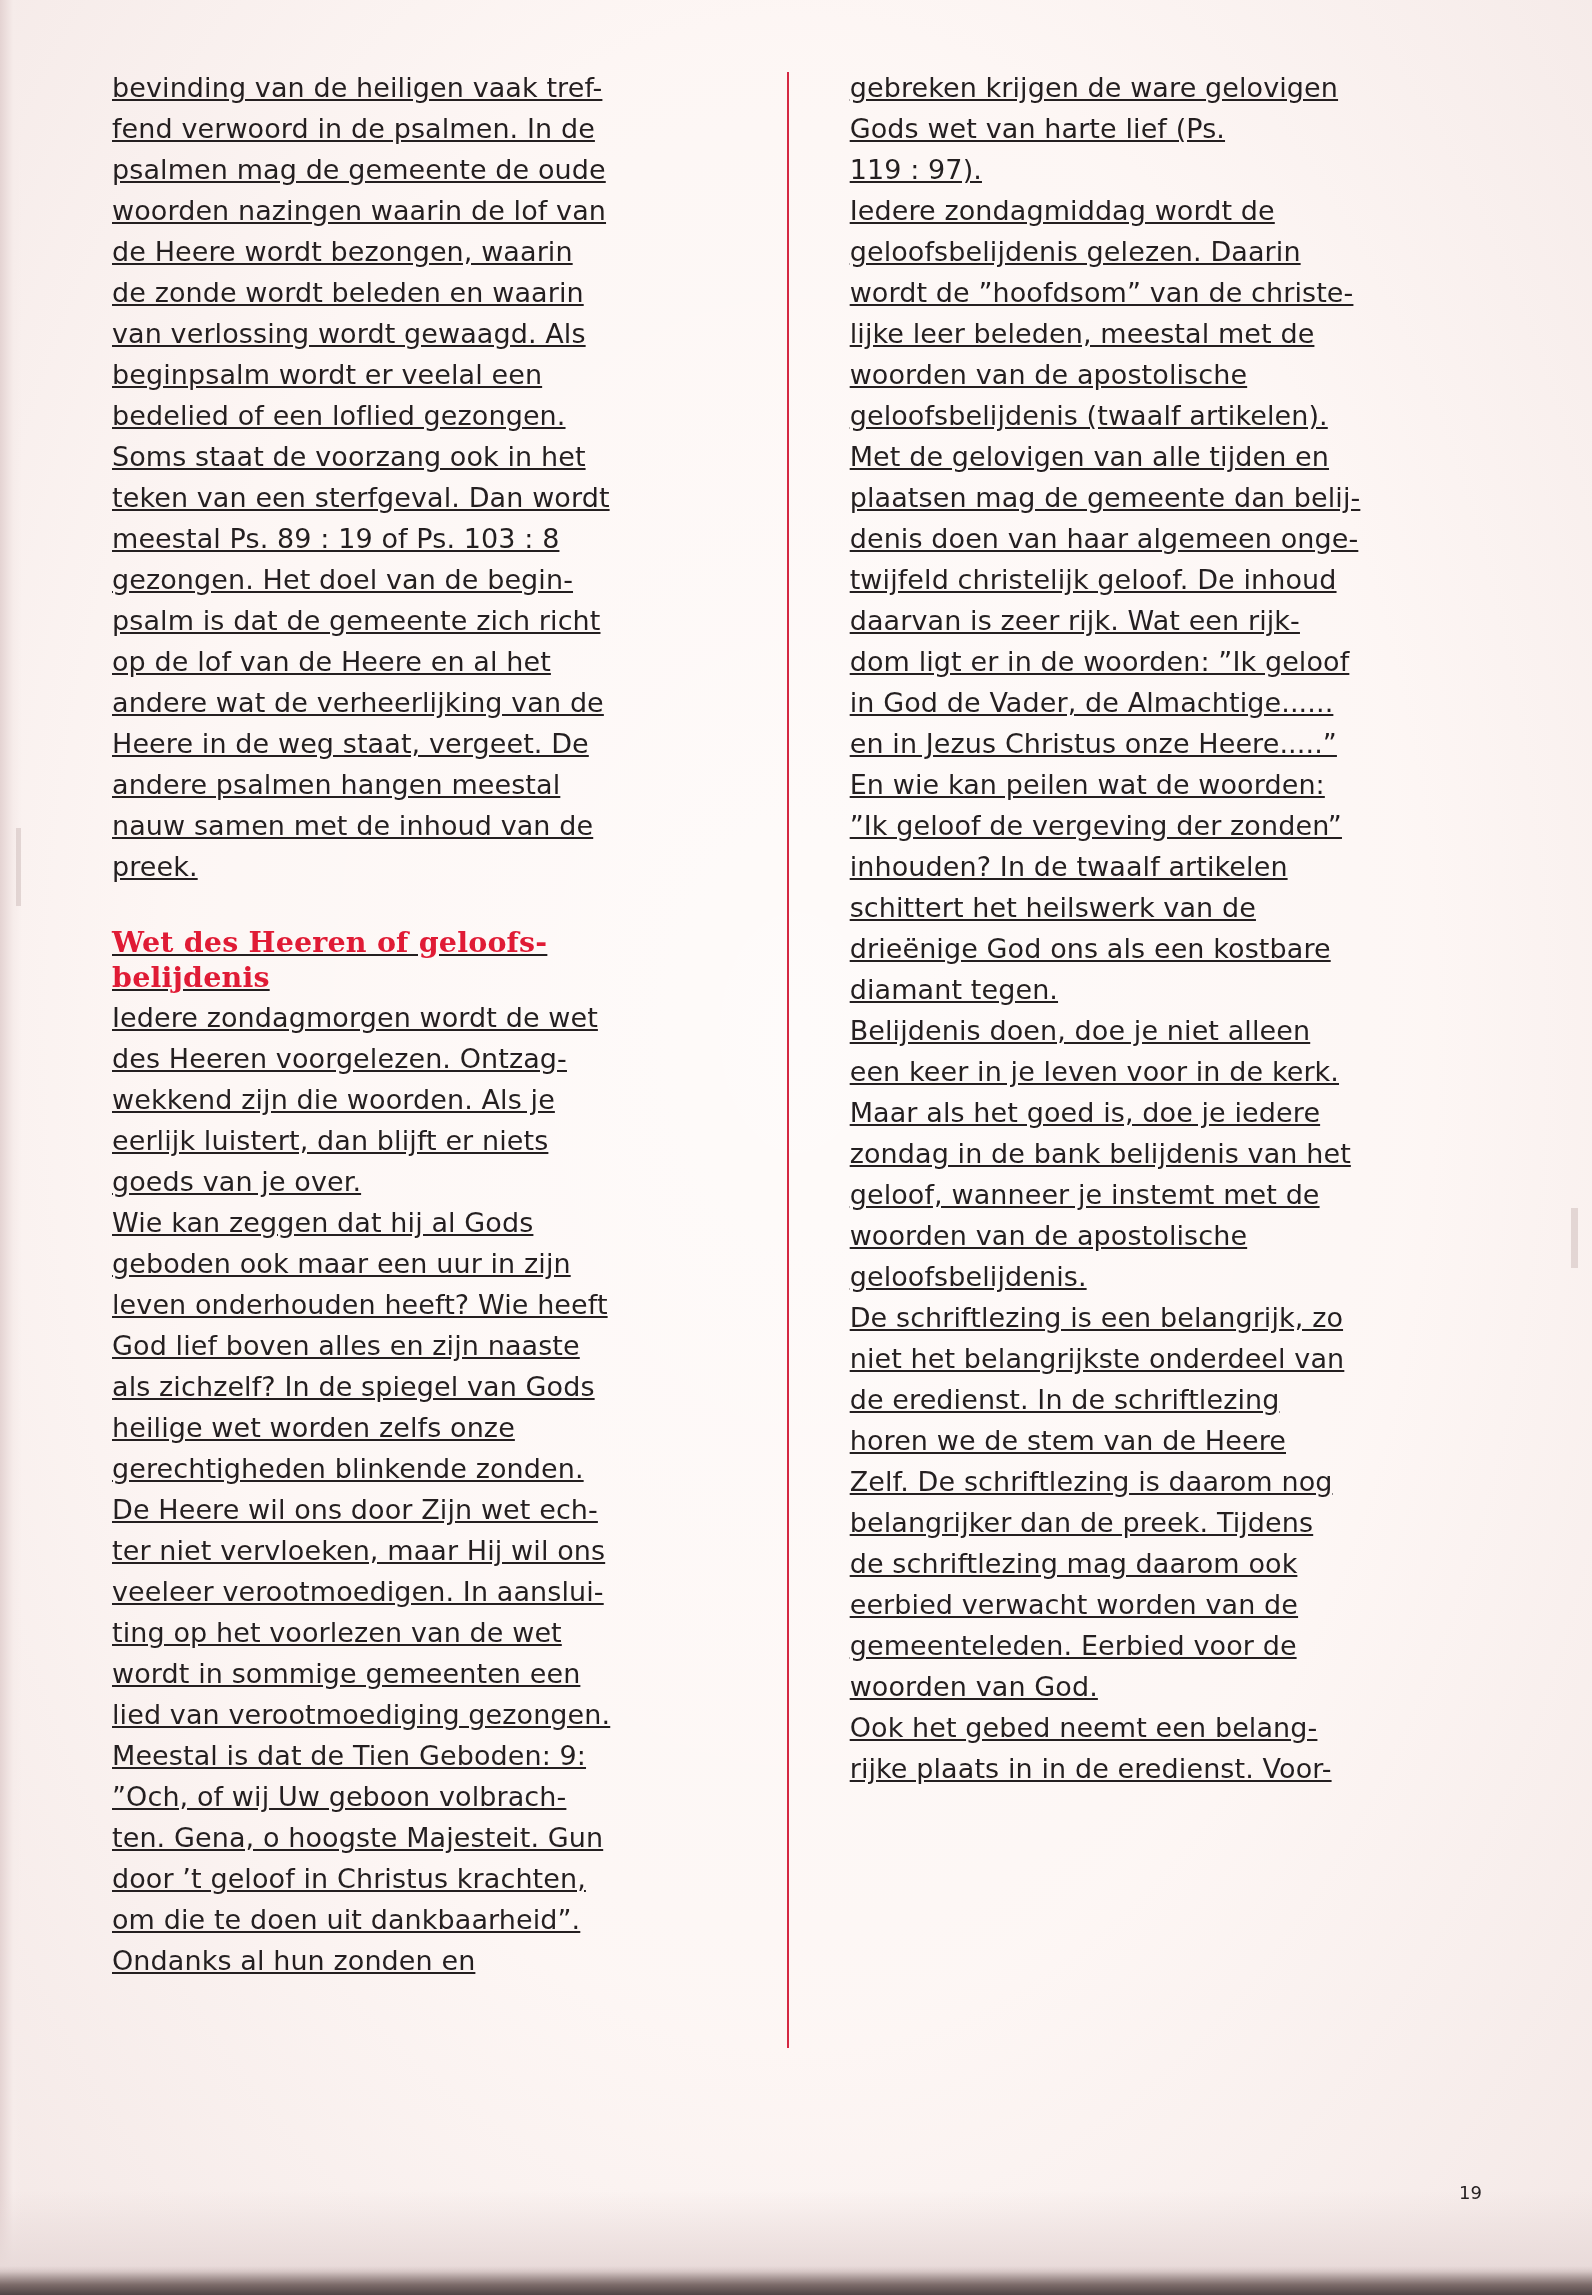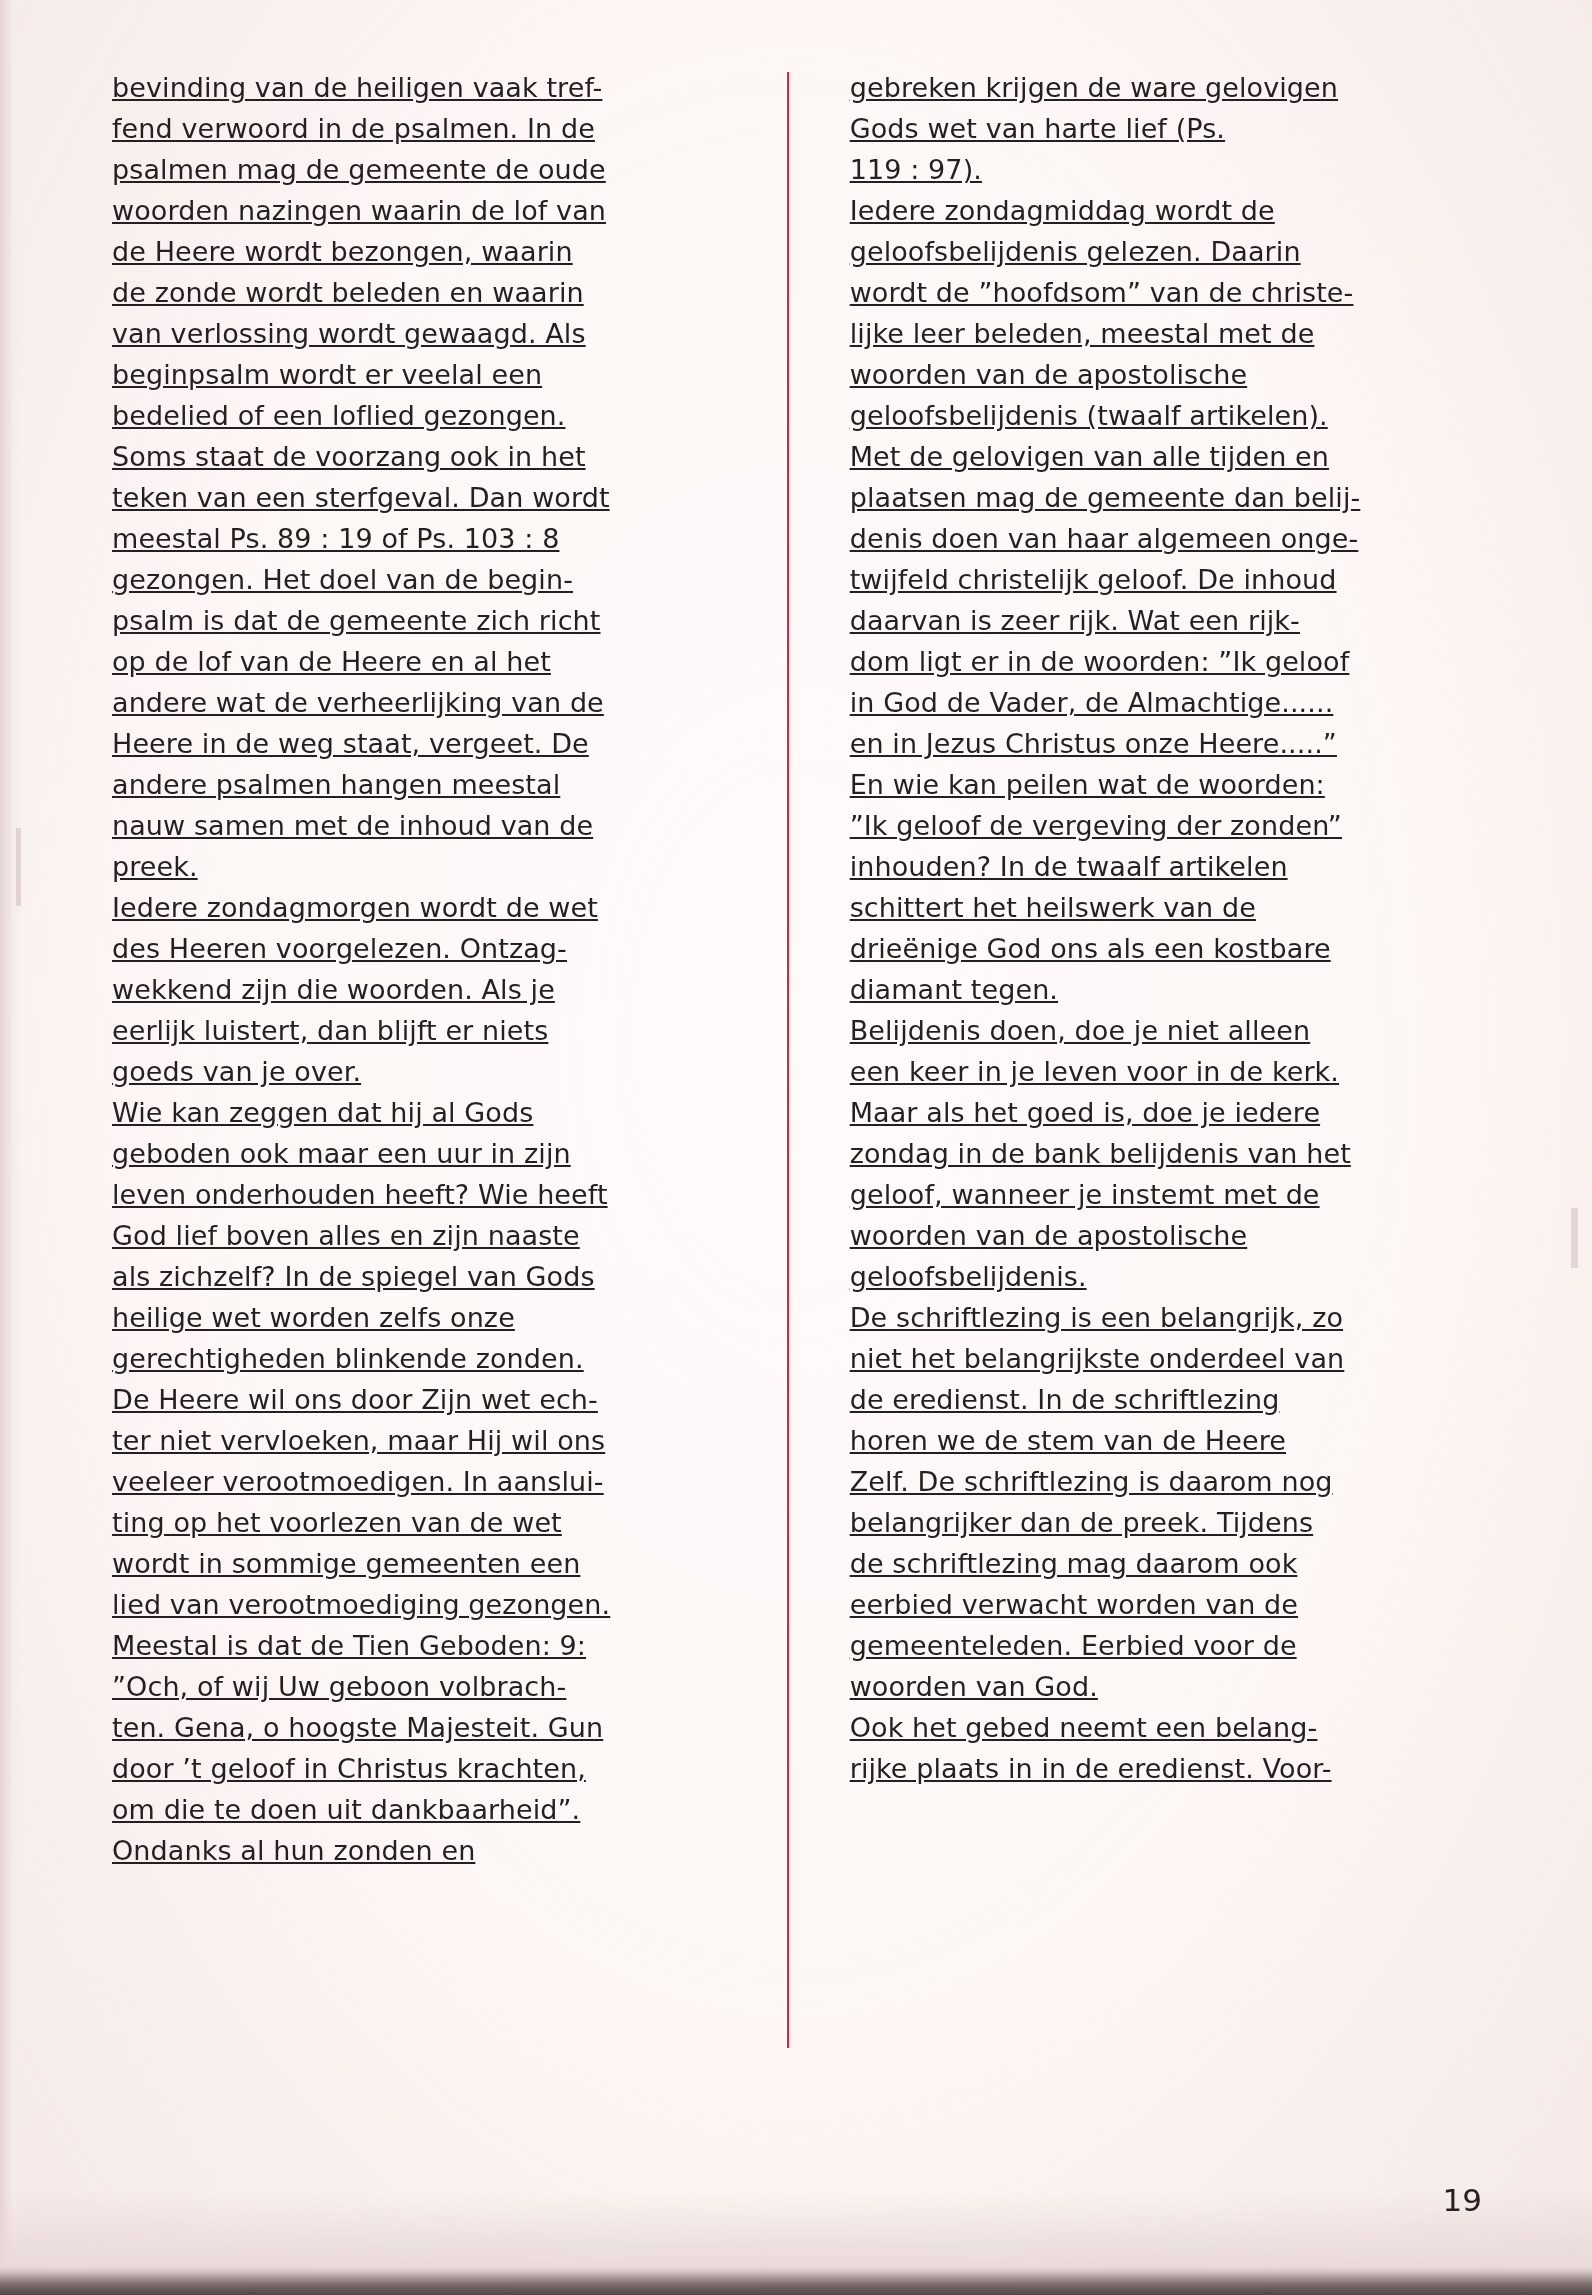--- a/index.html
+++ b/index.html
@@ -90,40 +90,41 @@
     font-size: 28.5px;
     line-height: 35px;
     margin: 38px 0 1.7px 0;
     letter-spacing: 0.2px;
   }
 
   .page-number {
     position: absolute;
     right: 110px;
     top: 2182px;
-    font-size: 31px;
+    font-size: 18px;
     color: #262122;
     font-family: "DejaVu Sans", sans-serif;
   }
 
   .speck { position: absolute; background: #cbb9b8; opacity: .5; }
 </style>
 </head>
 <body>
 
 <div id="page" style="background: rgb(253, 246, 244);">
 
   <div class="paper-edge-left"></div>
   <div class="paper-edge-bottom"></div>
   <div class="spine-shadow"></div>
 
   <div class="content">
 
     <div class="column left" id="col-left">
         <p class="para">bevinding van de heiligen vaak tref-<br>fend verwoord in de psalmen. In de<br>psalmen mag de gemeente de oude<br>woorden nazingen waarin de lof van<br>de Heere wordt bezongen, waarin<br>de zonde wordt beleden en waarin<br>van verlossing wordt gewaagd. Als<br>beginpsalm wordt er veelal een<br>bedelied of een loflied gezongen.<br>Soms staat de voorzang ook in het<br>teken van een sterfgeval. Dan wordt<br>meestal Ps. 89 : 19 of Ps. 103 : 8<br>gezongen. Het doel van de begin-<br>psalm is dat de gemeente zich richt<br>op de lof van de Heere en al het<br>andere wat de verheerlijking van de<br>Heere in de weg staat, vergeet. De<br>andere psalmen hangen meestal<br>nauw samen met de inhoud van de<br>preek.</p>
+        <h2 class="heading" style="color: rgb(224, 27, 53);">Wet des Heeren of geloofs-<br>belijdenis</h2>
         <p class="para">Iedere zondagmorgen wordt de wet<br>des Heeren voorgelezen. Ontzag-<br>wekkend zijn die woorden. Als je<br>eerlijk luistert, dan blijft er niets<br>goeds van je over.<br>Wie kan zeggen dat hij al Gods<br>geboden ook maar een uur in zijn<br>leven onderhouden heeft? Wie heeft<br>God lief boven alles en zijn naaste<br>als zichzelf? In de spiegel van Gods<br>heilige wet worden zelfs onze<br>gerechtigheden blinkende zonden.<br>De Heere wil ons door Zijn wet ech-<br>ter niet vervloeken, maar Hij wil ons<br>veeleer verootmoedigen. In aanslui-<br>ting op het voorlezen van de wet<br>wordt in sommige gemeenten een<br>lied van verootmoediging gezongen.<br>Meestal is dat de Tien Geboden: 9:<br>”Och, of wij Uw geboon volbrach-<br>ten. Gena, o hoogste Majesteit. Gun<br>door ’t geloof in Christus krachten,<br>om die te doen uit dankbaarheid”.<br>Ondanks al hun zonden en</p>
       </div>
 
     <div class="divider" style="background: rgb(213, 40, 66);"></div>
 
     <div class="column right" id="col-right">
         <p class="para">gebreken krijgen de ware gelovigen<br>Gods wet van harte lief (Ps.<br>119 : 97).<br>Iedere zondagmiddag wordt de<br>geloofsbelijdenis gelezen. Daarin<br>wordt de ”hoofdsom” van de christe-<br>lijke leer beleden, meestal met de<br>woorden van de apostolische<br>geloofsbelijdenis (twaalf artikelen).<br>Met de gelovigen van alle tijden en<br>plaatsen mag de gemeente dan belij-<br>denis doen van haar algemeen onge-<br>twijfeld christelijk geloof. De inhoud<br>daarvan is zeer rijk. Wat een rijk-<br>dom ligt er in de woorden: ”Ik geloof<br>in God de Vader, de Almachtige......<br>en in Jezus Christus onze Heere.....”<br>En wie kan peilen wat de woorden:<br>”Ik geloof de vergeving der zonden”<br>inhouden? In de twaalf artikelen<br>schittert het heilswerk van de<br>drieënige God ons als een kostbare<br>diamant tegen.</p>
         <p class="para gap">Belijdenis doen, doe je niet alleen<br>een keer in je leven voor in de kerk.<br>Maar als het goed is, doe je iedere<br>zondag in de bank belijdenis van het<br>geloof, wanneer je instemt met de<br>woorden van de apostolische<br>geloofsbelijdenis.</p>
         <p class="para">De schriftlezing is een belangrijk, zo<br>niet het belangrijkste onderdeel van<br>de eredienst. In de schriftlezing<br>horen we de stem van de Heere<br>Zelf. De schriftlezing is daarom nog<br>belangrijker dan de preek. Tijdens<br>de schriftlezing mag daarom ook<br>eerbied verwacht worden van de<br>gemeenteleden. Eerbied voor de<br>woorden van God.</p>
         <p class="para">Ook het gebed neemt een belang-<br>rijke plaats in in de eredienst. Voor-</p>

